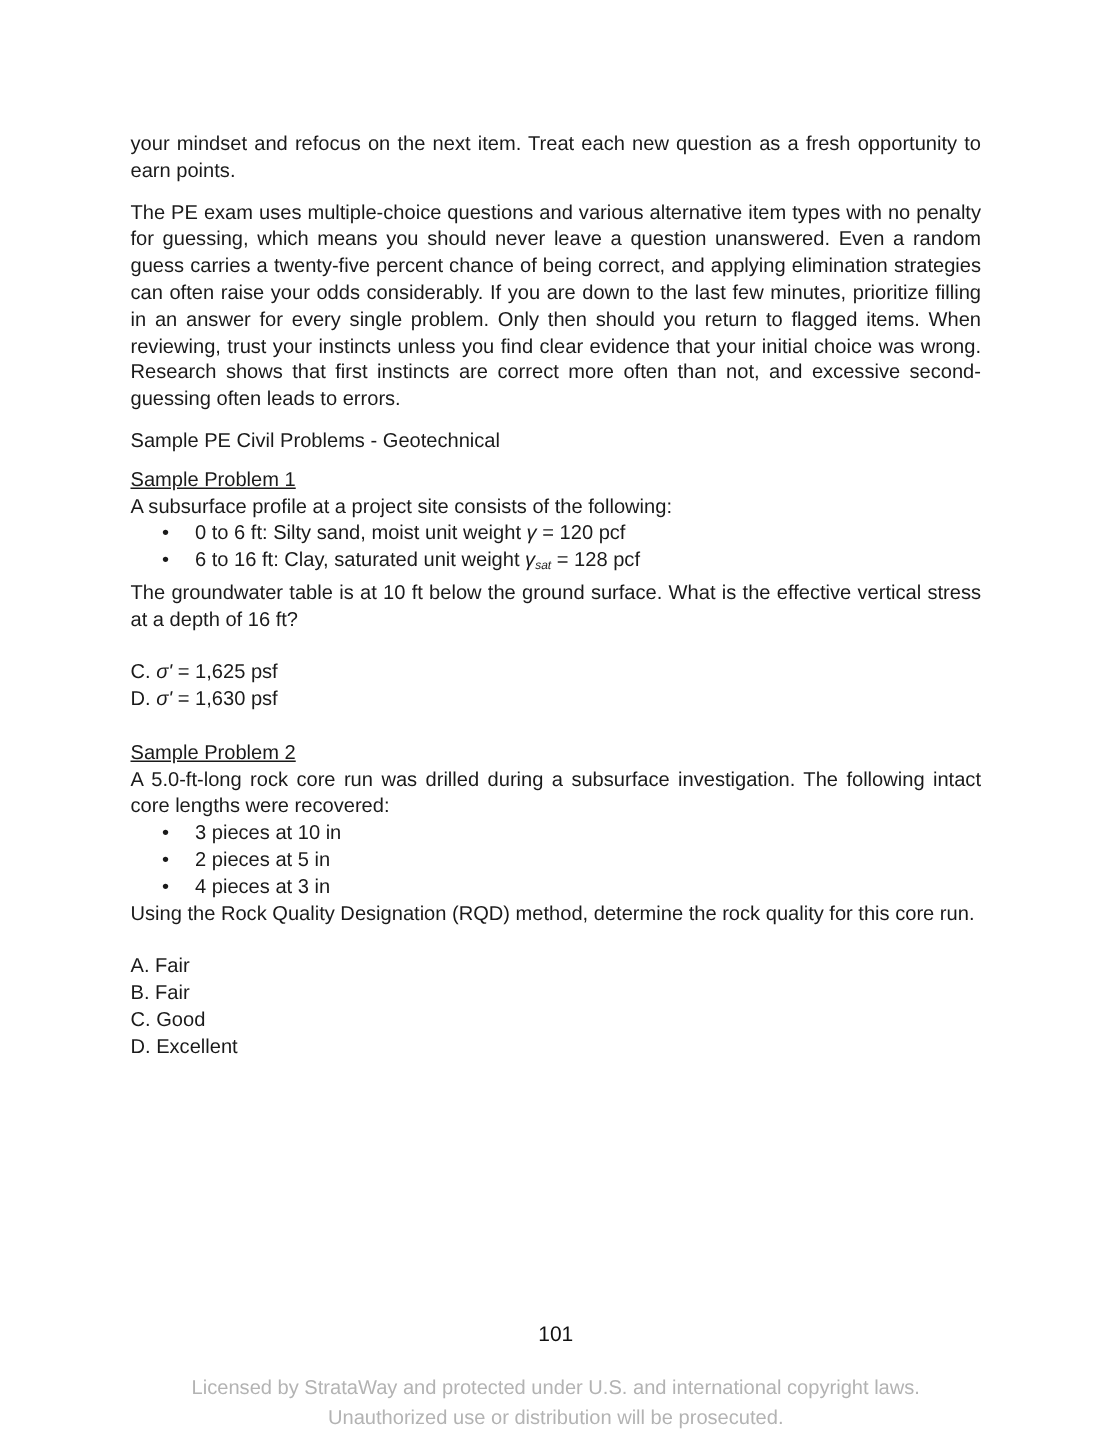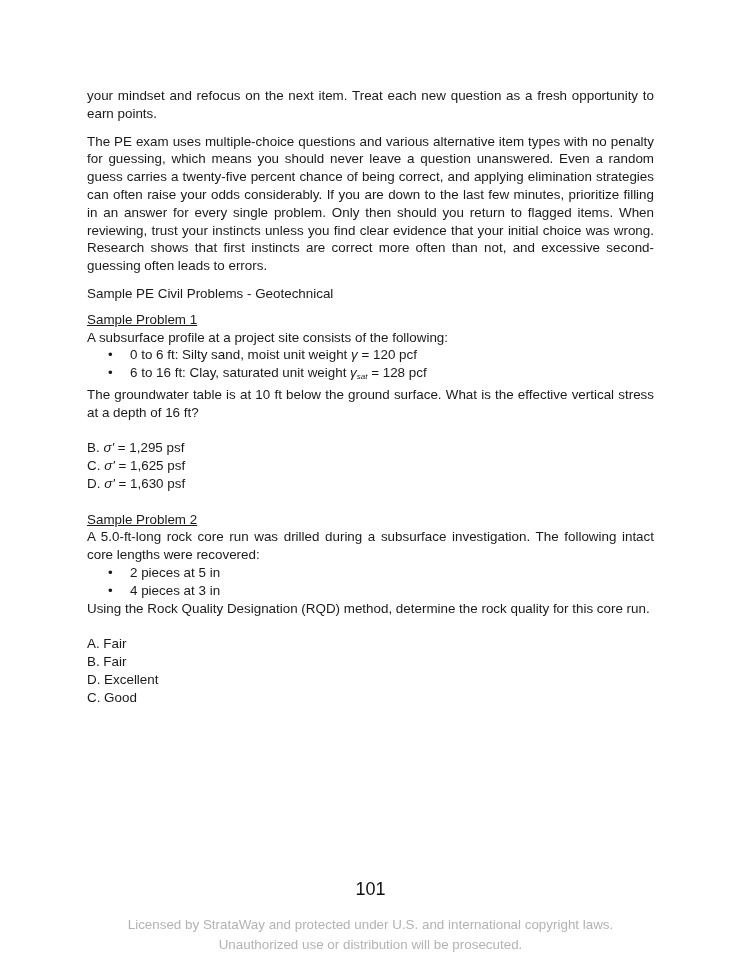--- a/index.html
+++ b/index.html
@@ -13,58 +13,58 @@
     .just { text-align: justify; }
     .para-gap { margin-top: 10px; }
     .heading { font-weight: normal; margin-top: 10px; }
     .problem-title { text-decoration: underline; margin-top: 8px; }
     ul { margin: 0; padding: 0; list-style: none; }
     li { position: relative; padding-left: 43px; }
     li::before { content: "\2022"; position: absolute; left: 21px; top: 0; }
     .blank { height: 17.8px; }
     .sub { font-size: 8px; font-style: italic; vertical-align: -2px; }
     .ital { font-style: italic; }
-    .page-number { position: absolute; left: 0; width: 741px; top: 881px; text-align: center; font-size: 18px; color: #111; }
+    .page-number { position: absolute; left: 0; width: 741px; top: 881px; text-align: center; font-size: 14px; color: #111; }
     .footer { position: absolute; left: 0; width: 741px; top: 915px; text-align: center; font-size: 13.4px; line-height: 20px; color: #b3b3b3; }
   </style>
 </head>
 <body>
 
 <div class="page">
   <p class="just">your mindset and refocus on the next item. Treat each new question as a fresh opportunity to earn points.</p>
   <p class="just para-gap">The PE exam uses multiple-choice questions and various alternative item types with no penalty for guessing, which means you should never leave a question unanswered. Even a random guess carries a twenty-five percent chance of being correct, and applying elimination strategies can often raise your odds considerably. If you are down to the last few minutes, prioritize filling in an answer for every single problem. Only then should you return to flagged items. When reviewing, trust your instincts unless you find clear evidence that your initial choice was wrong. Research shows that first instincts are correct more often than not, and excessive second-guessing often leads to errors.</p>
 
   <p class="heading">Sample PE Civil Problems - Geotechnical</p>
 
   <p class="problem-title">Sample Problem 1</p>
   <p>A subsurface profile at a project site consists of the following:</p>
   <ul>
     <li><span>0 to 6 ft: Silty sand, moist unit weight </span><span class="ital">γ</span><span> = 120 pcf</span></li>
     <li><span>6 to 16 ft: Clay, saturated unit weight </span><span class="ital">γ</span><span class="sub">sat</span><span> = 128 pcf</span></li>
   </ul>
   <p class="just">The groundwater table is at 10 ft below the ground surface. What is the effective vertical stress at a depth of 16 ft?</p>
   <div class="blank"></div>
-  <p><span>B. </span><span class="ital">σ'</span><span> = 1,295 psf</span></p>
   <p><span>C. </span><span class="ital">σ'</span><span> = 1,625 psf</span></p>
   <p><span>D. </span><span class="ital">σ'</span><span> = 1,630 psf</span></p>
 
   <div class="blank"></div>
 
   <p class="problem-title" style="margin-top:0">Sample Problem 2</p>
   <p class="just">A 5.0-ft-long rock core run was drilled during a subsurface investigation. The following intact core lengths were recovered:</p>
   <ul>
+    <li>3 pieces at 10 in</li>
     <li>2 pieces at 5 in</li>
     <li>4 pieces at 3 in</li>
   </ul>
   <p class="just">Using the Rock Quality Designation (RQD) method, determine the rock quality for this core run.</p>
   <div class="blank"></div>
   <p>A. Fair</p>
   <p>B. Fair</p>
+  <p>C. Good</p>
   <p>D. Excellent</p>
-  <p>C. Good</p>
 </div>
 
 <div class="page-number">101</div>
 
 <div class="footer">
   <div>Licensed by StrataWay and protected under U.S. and international copyright laws.</div>
   <div>Unauthorized use or distribution will be prosecuted.</div>
 </div>
 
 </body></html>

